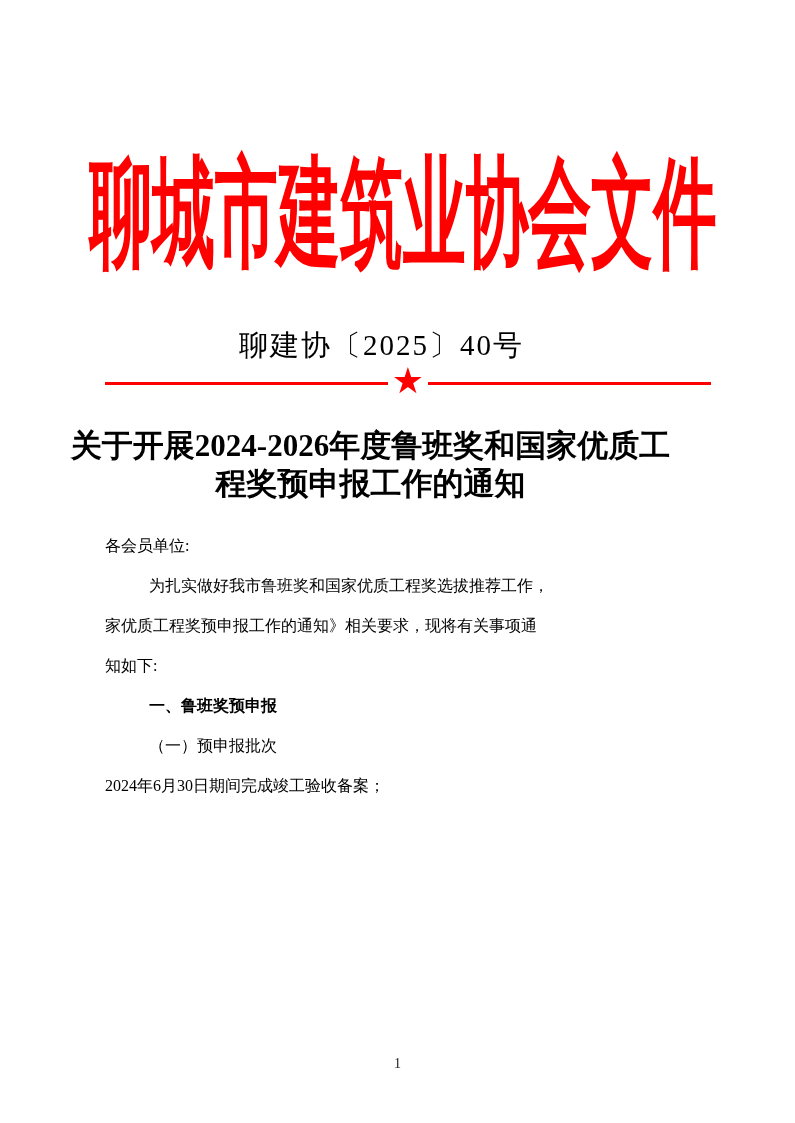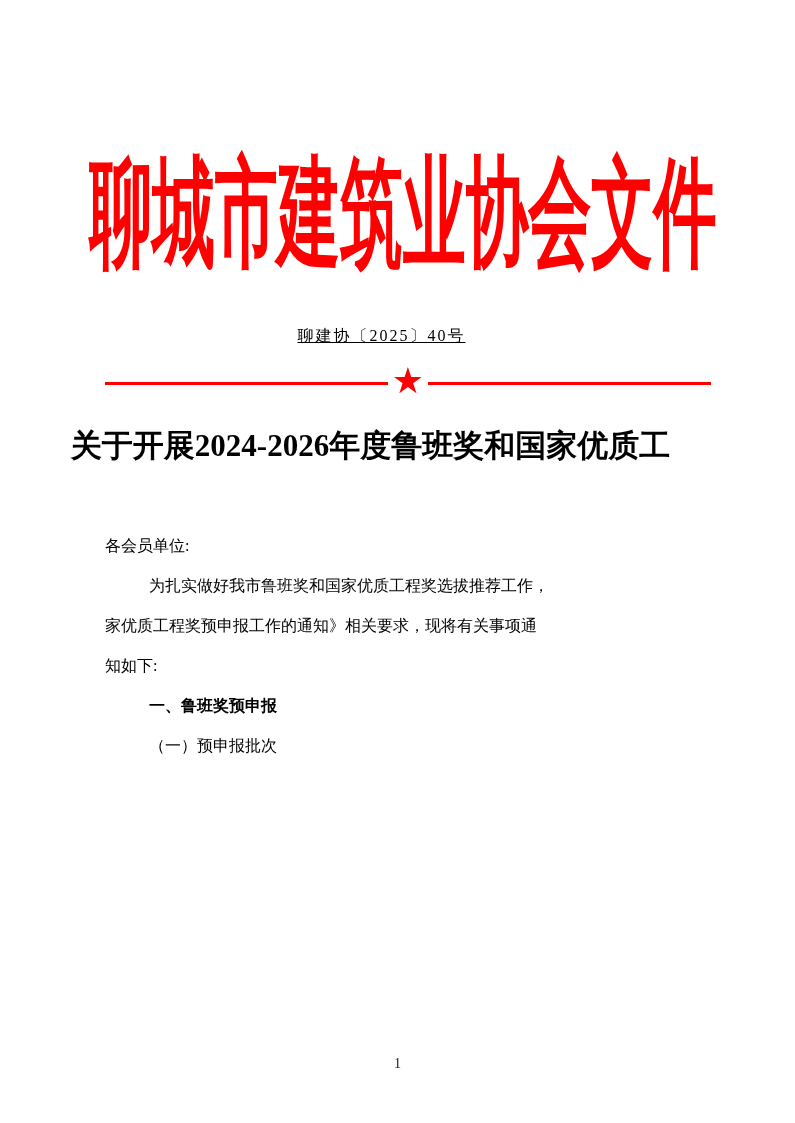--- a/index.html
+++ b/index.html
@@ -19,23 +19,22 @@
   .org-header-svg text {
     font-family: "Liberation Serif", "DejaVu Serif", serif;
     font-weight: bold;
     fill: #FF0000;
   }
   .doc-number {
     position: absolute;
     top: 326px; left: 0;
     width: 763px;
     text-align: center;
-    font-size: 16px;
+    font-size: 29px;
     letter-spacing: 2px;
-    text-decoration: underline;
   }
   .divider {
     position: absolute;
     top: 362px; left: 105px;
     width: 606px; height: 42px;
     display: flex;
     align-items: center;
   }
   .divider .seg {
     flex: 1;
@@ -94,24 +93,26 @@
 <div class="doc-number">聊建协〔2025〕40号</div>
 
 <div class="divider">
   <div class="seg"></div>
   <span class="star">★</span>
   <div class="seg"></div>
 </div>
 
 <div class="doc-title">
   <div>关于开展2024-2026年度鲁班奖和国家优质工</div>
+  <div>程奖预申报工作的通知</div>
 </div>
 
 <div class="body-text">
   <div class="ln">各会员单位:</div>
   <div class="ln indent">为扎实做好我市鲁班奖和国家优质工程奖选拔推荐工作，</div>
   <div class="ln">家优质工程奖预申报工作的通知》相关要求，现将有关事项通</div>
   <div class="ln">知如下:</div>
   <div class="ln indent hei">一、鲁班奖预申报</div>
   <div class="ln indent kai">（一）预申报批次</div>
+  <div class="ln">2024年6月30日期间完成竣工验收备案；</div>
 </div>
 
 <div class="page-number">1</div>
 
 </body></html>

